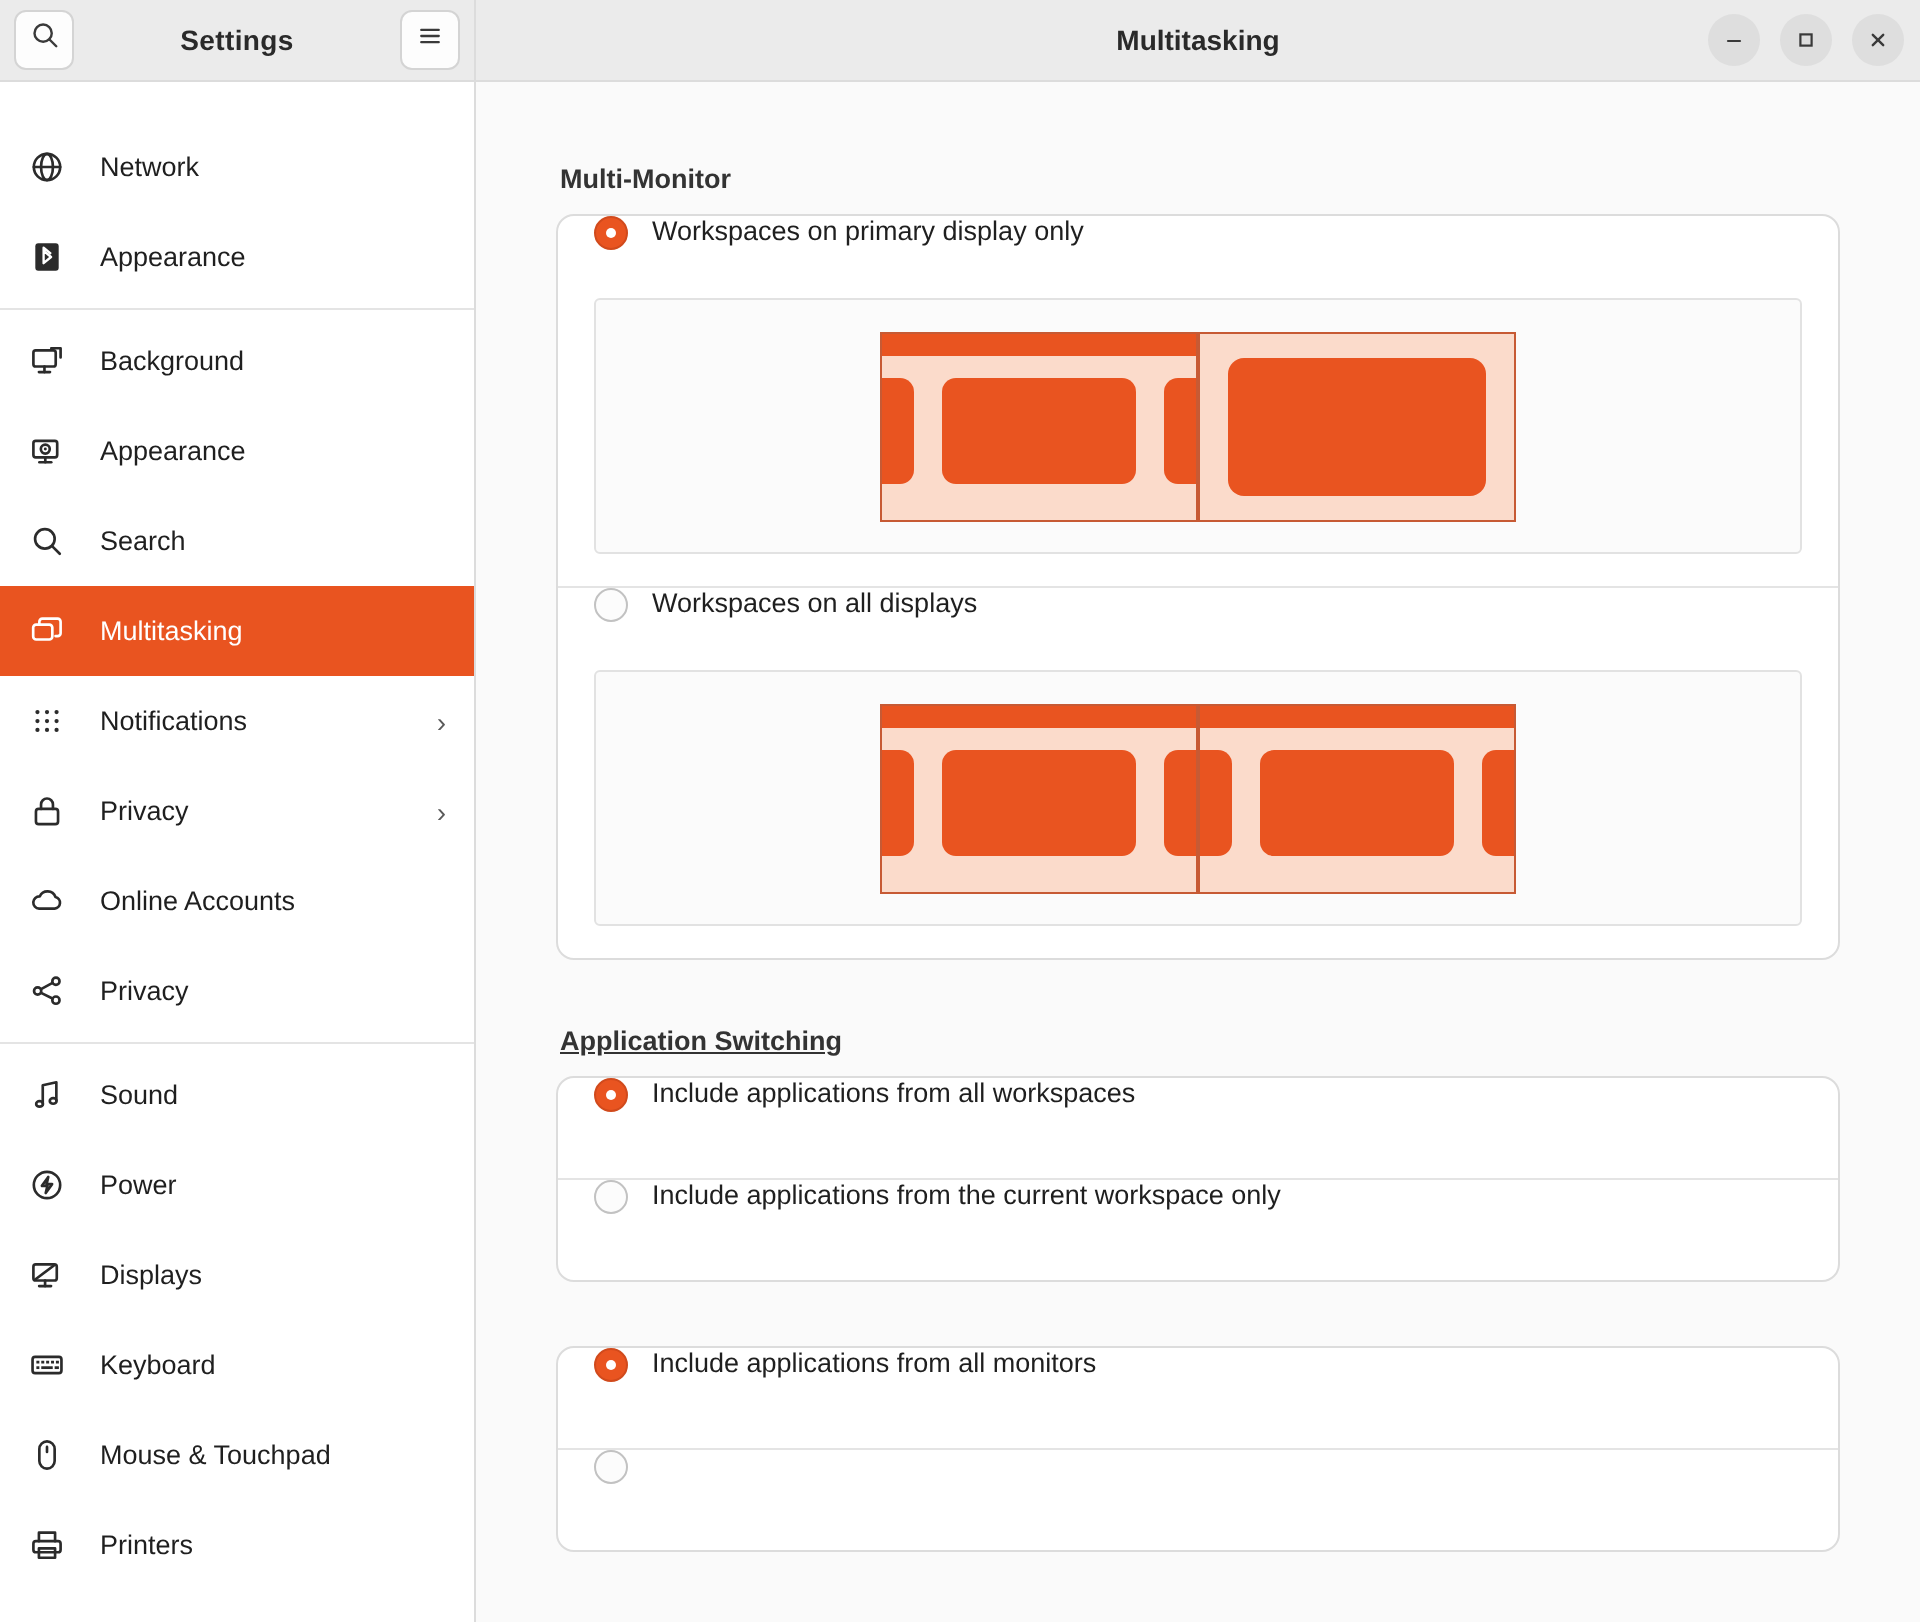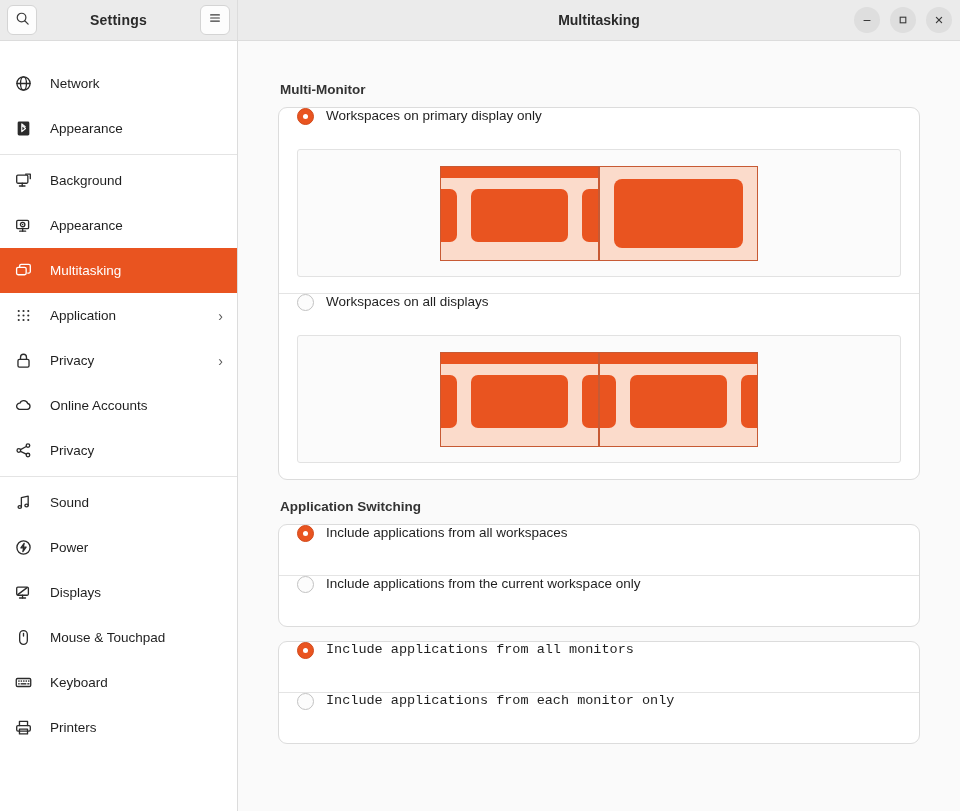--- a/index.html
+++ b/index.html
@@ -95,29 +95,29 @@
   }
 
   .content {
     flex: 1; overflow: hidden;
     padding: 0 40px 0 40px;
   }
   .section-title {
     font-size: 13.5px; font-weight: bold; color: #333;
     margin: 41px 0 10px 2px;
   }
-  .section-title.tight { margin-top: 19px; }
+  .section-title.tight { margin-top: 33px; text-decoration: underline; }
 
   .card {
     background: #ffffff;
     border: 1px solid #dcdcdc;
     border-radius: 9px;
     overflow: hidden;
   }
-  .card + .card { margin-top: 14px; font-family: Liberation Mono, monospace; }
+  .card + .card { margin-top: 32px; }
 
   .row {
     display: flex; align-items: flex-start;
     padding: 0 18px;
     min-height: 41px;
     cursor: pointer;
   }
   .row-sep { height: 1px; background: #e4e4e4; }
 
   .radio {
@@ -247,20 +247,29 @@
           <span class="ico">
             <svg width="17" height="17" viewBox="0 0 16 16">
               <rect x="1.6" y="3.2" width="11.2" height="7.8" rx="1.1" fill="none" stroke="currentColor" stroke-width="1.25" stroke-linecap="round" stroke-linejoin="round"></rect>
               <circle cx="7.2" cy="7.1" r="2.1" fill="none" stroke="currentColor" stroke-width="1.25" stroke-linecap="round" stroke-linejoin="round"></circle>
               <circle cx="7.2" cy="7.1" r=".7" fill="currentColor"></circle>
               <line x1="7.2" y1="11" x2="7.2" y2="13.3" fill="none" stroke="currentColor" stroke-width="1.25" stroke-linecap="round" stroke-linejoin="round"></line>
               <line x1="4.4" y1="13.3" x2="10" y2="13.3" fill="none" stroke="currentColor" stroke-width="1.25" stroke-linecap="round" stroke-linejoin="round"></line>
             </svg>
           </span>
           <span class="lbl">Appearance</span>
+        </div>
+        <div class="side-item">
+          <span class="ico">
+            <svg width="17" height="17" viewBox="0 0 16 16">
+              <circle cx="7" cy="7" r="4.6" fill="none" stroke="currentColor" stroke-width="1.25" stroke-linecap="round" stroke-linejoin="round"></circle>
+              <line x1="10.4" y1="10.4" x2="14" y2="14" fill="none" stroke="currentColor" stroke-width="1.25" stroke-linecap="round" stroke-linejoin="round"></line>
+            </svg>
+          </span>
+          <span class="lbl">Search</span>
         </div>
         <div class="side-item selected">
           <span class="ico">
             <svg width="17" height="17" viewBox="0 0 16 16">
               <rect x="1.5" y="5" width="9" height="7" rx="1.4" fill="none" stroke="currentColor" stroke-width="1.25" stroke-linecap="round" stroke-linejoin="round"></rect>
               <path d="M4.4 5 V3.6 a1.4 1.4 0 0 1 1.4-1.4 H13 a1.4 1.4 0 0 1 1.4 1.4 V9 a1.4 1.4 0 0 1-1.4 1.4 h-1" fill="none" stroke="currentColor" stroke-width="1.25" stroke-linecap="round" stroke-linejoin="round"></path>
             </svg>
           </span>
           <span class="lbl">Multitasking</span>
         </div>
@@ -273,21 +282,21 @@
                 <circle cx="12.5" cy="3.8" r="1"></circle>
                 <circle cx="3.5" cy="8" r="1"></circle>
                 <circle cx="8" cy="8" r="1"></circle>
                 <circle cx="12.5" cy="8" r="1"></circle>
                 <circle cx="3.5" cy="12.2" r="1"></circle>
                 <circle cx="8" cy="12.2" r="1"></circle>
                 <circle cx="12.5" cy="12.2" r="1"></circle>
               </g>
             </svg>
           </span>
-          <span class="lbl">Application</span>
+          <span class="lbl">Notifications</span>
           <span class="chev">›</span>
         </div>
         <div class="side-item">
           <span class="ico">
             <svg width="17" height="17" viewBox="0 0 16 16">
               <rect x="2.8" y="7" width="10.4" height="7.2" rx="1.3" fill="none" stroke="currentColor" stroke-width="1.25" stroke-linecap="round" stroke-linejoin="round"></rect>
               <path d="M5.2 7 V4.9 a2.8 2.8 0 0 1 5.6 0 V7" fill="none" stroke="currentColor" stroke-width="1.25" stroke-linecap="round" stroke-linejoin="round"></path>
             </svg>
           </span>
           <span class="lbl">Privacy</span>
@@ -336,47 +345,47 @@
         <div class="side-item">
           <span class="ico">
             <svg width="17" height="17" viewBox="0 0 16 16">
               <rect x="1.6" y="3" width="11" height="7.6" rx="1.1" fill="none" stroke="currentColor" stroke-width="1.25" stroke-linecap="round" stroke-linejoin="round"></rect>
               <line x1="7.1" y1="10.6" x2="7.1" y2="13.2" fill="none" stroke="currentColor" stroke-width="1.25" stroke-linecap="round" stroke-linejoin="round"></line>
               <line x1="4.3" y1="13.2" x2="9.9" y2="13.2" fill="none" stroke="currentColor" stroke-width="1.25" stroke-linecap="round" stroke-linejoin="round"></line>
               <line x1="2.6" y1="10" x2="11.4" y2="3.4" fill="none" stroke="currentColor" stroke-width="1.25" stroke-linecap="round" stroke-linejoin="round"></line>
             </svg>
           </span>
           <span class="lbl">Displays</span>
-        </div>
-        <div class="side-item">
-          <span class="ico">
-            <svg width="17" height="17" viewBox="0 0 16 16">
-              <rect x="4.4" y="1.6" width="7.2" height="12.8" rx="3.6" fill="none" stroke="currentColor" stroke-width="1.25" stroke-linecap="round" stroke-linejoin="round"></rect>
-              <line x1="8" y1="4.2" x2="8" y2="6.6" fill="none" stroke="currentColor" stroke-width="1.25" stroke-linecap="round" stroke-linejoin="round"></line>
-            </svg>
-          </span>
-          <span class="lbl">Mouse &amp; Touchpad</span>
         </div>
         <div class="side-item">
           <span class="ico">
             <svg width="17" height="17" viewBox="0 0 16 16">
               <rect x="1.2" y="4.2" width="13.6" height="7.6" rx="1.2" fill="none" stroke="currentColor" stroke-width="1.25" stroke-linecap="round" stroke-linejoin="round"></rect>
               <g fill="currentColor">
                 <rect x="3" y="6" width="1.4" height="1.3"></rect>
                 <rect x="5.3" y="6" width="1.4" height="1.3"></rect>
                 <rect x="7.6" y="6" width="1.4" height="1.3"></rect>
                 <rect x="9.9" y="6" width="1.4" height="1.3"></rect>
                 <rect x="12.2" y="6" width="1.4" height="1.3"></rect>
                 <rect x="3" y="8.6" width="1.4" height="1.3"></rect>
                 <rect x="5.3" y="8.6" width="5.4" height="1.3"></rect>
                 <rect x="11.6" y="8.6" width="2" height="1.3"></rect>
               </g>
             </svg>
           </span>
           <span class="lbl">Keyboard</span>
+        </div>
+        <div class="side-item">
+          <span class="ico">
+            <svg width="17" height="17" viewBox="0 0 16 16">
+              <rect x="4.4" y="1.6" width="7.2" height="12.8" rx="3.6" fill="none" stroke="currentColor" stroke-width="1.25" stroke-linecap="round" stroke-linejoin="round"></rect>
+              <line x1="8" y1="4.2" x2="8" y2="6.6" fill="none" stroke="currentColor" stroke-width="1.25" stroke-linecap="round" stroke-linejoin="round"></line>
+            </svg>
+          </span>
+          <span class="lbl">Mouse &amp; Touchpad</span>
         </div>
         <div class="side-item">
           <span class="ico">
             <svg width="17" height="17" viewBox="0 0 16 16">
               <path d="M4.2 6.2 V2.2 h7.6 v4" fill="none" stroke="currentColor" stroke-width="1.25" stroke-linecap="round" stroke-linejoin="round"></path>
               <rect x="1.6" y="6.2" width="12.8" height="5.2" rx="1.2" fill="none" stroke="currentColor" stroke-width="1.25" stroke-linecap="round" stroke-linejoin="round"></rect>
               <rect x="4.2" y="9.6" width="7.6" height="4.4" fill="none" stroke="currentColor" stroke-width="1.25" stroke-linecap="round" stroke-linejoin="round"></rect>
             </svg>
           </span>
           <span class="lbl">Printers</span>
@@ -469,19 +478,18 @@
       </div>
 
       <div class="card">
         <div class="row" style="min-height:50px">
           <div class="radio on"></div>
           <div class="row-label">Include applications from all monitors</div>
         </div>
         <div class="row-sep"></div>
         <div class="row" style="min-height:50px">
           <div class="radio"></div>
-          <div class="row-label">Include applications from each monitor only</div>
         </div>
       </div>
 
     </div>
   </div>
 </div>
 
 </body></html>

